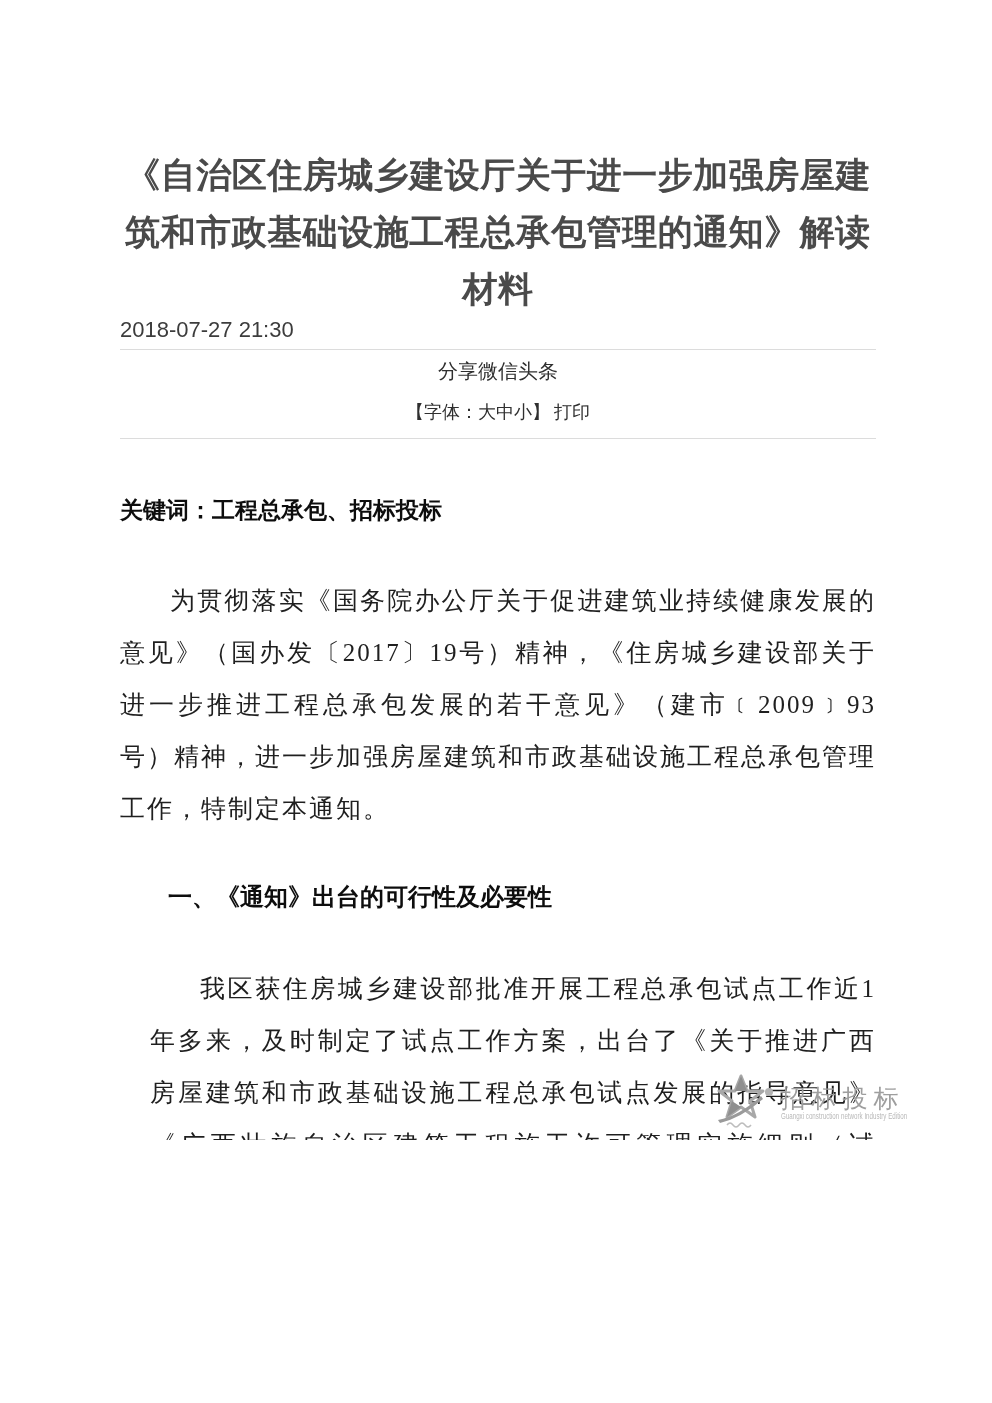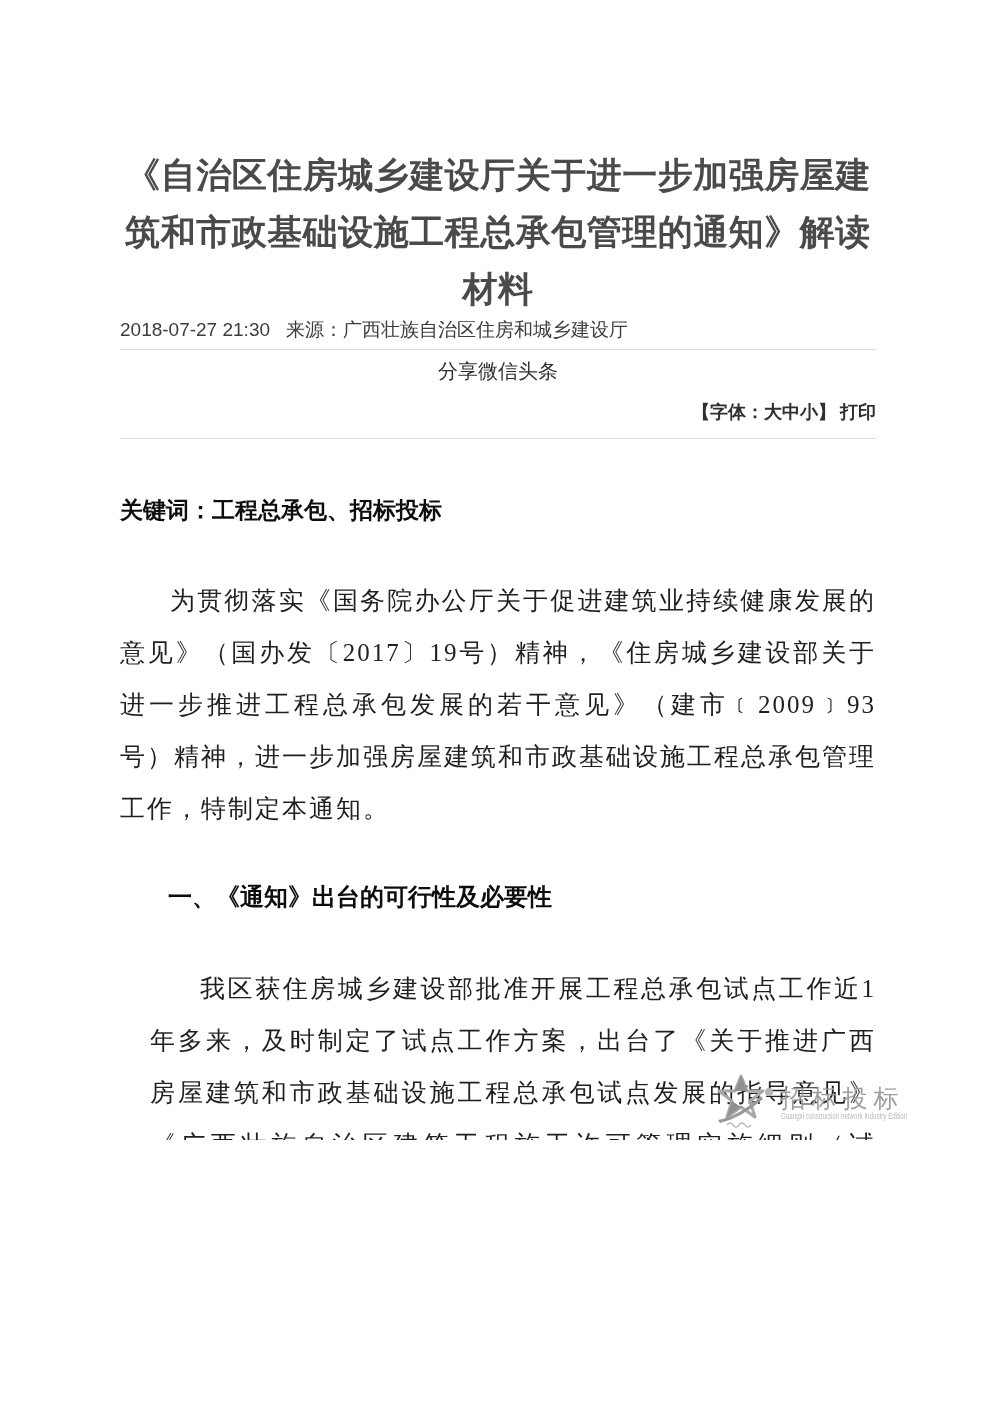--- a/index.html
+++ b/index.html
@@ -26,46 +26,45 @@
     line-height: 57px;
     font-weight: 700;
     text-align: center;
     color: #4a4a4a;
     letter-spacing: 0.5px;
   }
   .meta-row {
     margin-top: 2px;
     display: flex;
     align-items: baseline;
-    gap: 16px;
-    font-size: 19px;
+    gap: 30px;
+    font-size: 22px;
     line-height: 22px;
     color: #3c3c3c;
   }
   .divider {
     margin-top: 8px;
     border-bottom: 1px solid #dcdcdc;
     height: 0;
   }
   .share-row {
     padding-top: 8px;
     text-align: center;
     font-size: 20px;
     line-height: 26px;
     color: #2f2f2f;
   }
   .share-links { cursor: pointer; }
   .font-row {
     padding-top: 16px;
     padding-bottom: 6px;
-    text-align: right;
+    text-align: center;
     font-size: 18px;
     line-height: 24px;
     color: #2f2f2f;
-    font-weight: bold;
   }
   .fs-btn { cursor: pointer; }
   .print-btn { cursor: pointer; margin-left: 4px; }
   .keywords {
     margin-top: 56px;
     font-size: 23px;
     line-height: 30px;
     font-weight: 700;
     color: #0d0d0d;
   }
@@ -116,21 +115,20 @@
 </style>
 </head>
 <body>
 
 <div class="page">
   <div class="content">
     <h1 class="title">《自治区住房城乡建设厅关于进一步加强房屋建筑和市政基础设施工程总承包管理的通知》解读材料</h1>
 
     <div class="meta-row">
       <span>2018-07-27 21:30</span>
-      <span><span>来源：</span><span>广西壮族自治区住房和城乡建设厅</span></span>
     </div>
 
     <div class="divider"></div>
 
     <div class="share-row">
       <span class="share-links">分享微信头条</span>
     </div>
 
     <div class="font-row">
       <span>【字体：</span><span class="fs-btn">大</span><span class="fs-btn">中</span><span class="fs-btn">小</span><span>】</span><span class="print-btn">打印</span>

